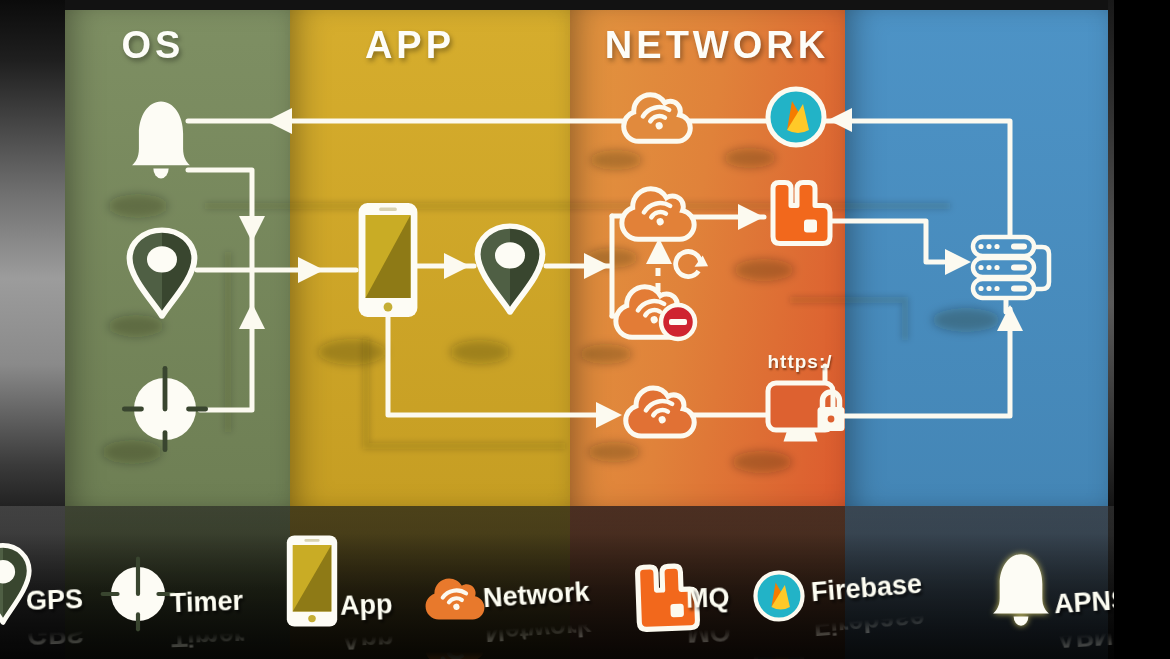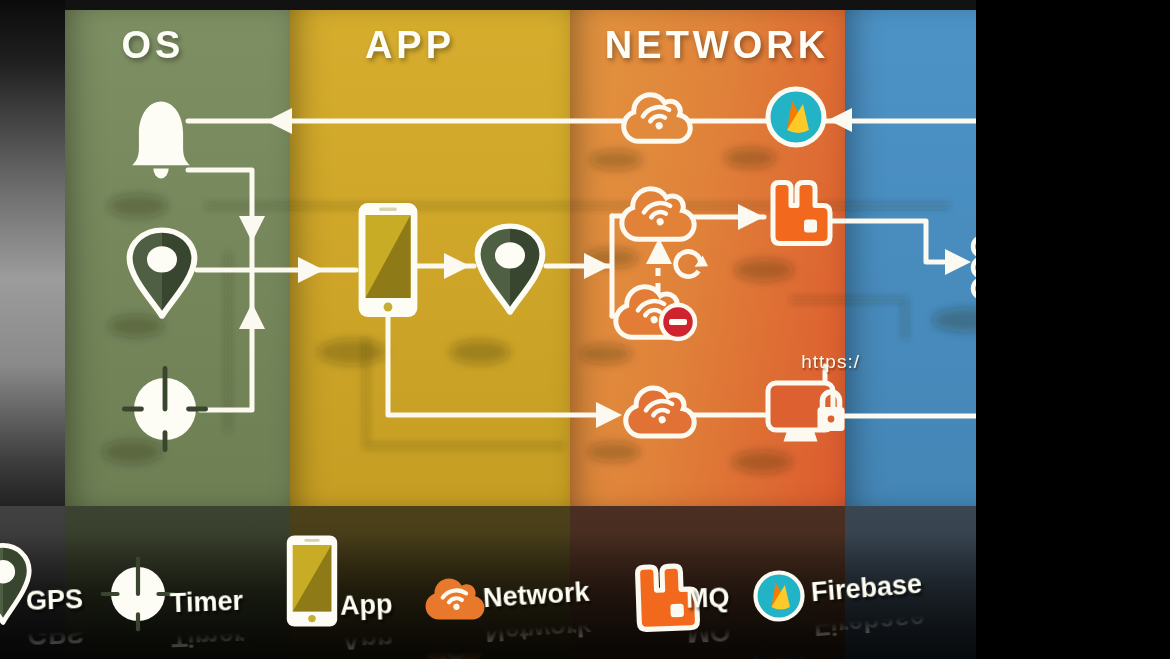--- a/index.html
+++ b/index.html
@@ -1,34 +1,34 @@
 <!DOCTYPE html>
 <html><head>
 <meta charset="utf-8">
 <style>
   html,body{margin:0;padding:0;background:#000;}
-  #stage{position:relative;width:976px;height:659px;overflow:hidden;background:#141414;
+  #stage{position:relative;width:1114px;height:659px;overflow:hidden;background:#141414;
          font-family:"Liberation Sans",sans-serif;}
   .strip{position:absolute;top:0;height:506px;}
   #strip-left{left:0;width:65px;background:linear-gradient(180deg,#0b0b0b 0%,#1f1f1f 12%,#6f6f6f 38%,#9c9c9c 55%,#8a8a8a 72%,#3a3a3a 92%,#222 100%);}
   #strip-right{left:1108px;width:62px;background:linear-gradient(180deg,#181818 0%,#2e2e2e 20%,#4e4e4e 45%,#5a5a5a 60%,#333 85%,#141414 100%);}
   #strip-top{position:absolute;left:0;top:0;width:1170px;height:10px;background:#121212;}
   .col{position:absolute;top:10px;height:496px;box-shadow:inset 20px 0 34px -16px rgba(0,0,0,.40), inset -10px 0 24px -14px rgba(0,0,0,.18);}
   #col-os{left:65px;width:225px;background:linear-gradient(180deg,#7e8f63,#6e7f54);}
   #col-app{left:290px;width:280px;background:linear-gradient(180deg,#d6ad2d,#c69e23);}
   #col-network{left:570px;width:275px;background:linear-gradient(100deg,#e2953f 0%,#e0823a 45%,#dc5a2e 100%);}
   #col-server{left:845px;width:263px;background:linear-gradient(180deg,#4d93c6,#4486b6);}
   .hdr{position:absolute;top:24px;width:300px;text-align:center;font-size:38px;font-weight:bold;
        letter-spacing:4px;color:#fdfdf8;text-shadow:2px 3px 5px rgba(0,0,0,.35);}
   .floor-seg{position:absolute;top:506px;height:153px;}
   #floor-overlay{position:absolute;left:0;top:506px;width:1170px;height:153px;
        background:linear-gradient(180deg,rgba(0,0,0,.12) 0%,rgba(0,0,0,0) 18%,rgba(0,0,0,.55) 100%);}
   #diagram{position:absolute;left:0;top:0;}
-  #https-label{position:absolute;left:740px;top:351px;width:120px;text-align:right;
-       font-size:19px;font-weight:normal;letter-spacing:1px;color:#fcfaf0;text-shadow:1px 2px 2px rgba(70,25,0,.55);}
+  #https-label{position:absolute;left:740px;top:351px;width:120px;text-align:center;
+       font-size:19px;font-weight:bold;letter-spacing:1px;color:#fcfaf0;text-shadow:1px 2px 2px rgba(70,25,0,.55);}
   .lg-label{position:absolute;font-size:27px;font-weight:bold;color:#fdfdf2;white-space:nowrap;
        text-shadow:2px 3px 3px rgba(0,0,0,.6);transform:rotate(-2deg);
        -webkit-box-reflect:below 2px linear-gradient(rgba(0,0,0,.35),transparent 55%);}
   .lg-icon{position:absolute;-webkit-box-reflect:below 2px linear-gradient(rgba(0,0,0,.35),transparent 60%);}
 </style>
 </head>
 <body>
 
 <div id="stage">
 

